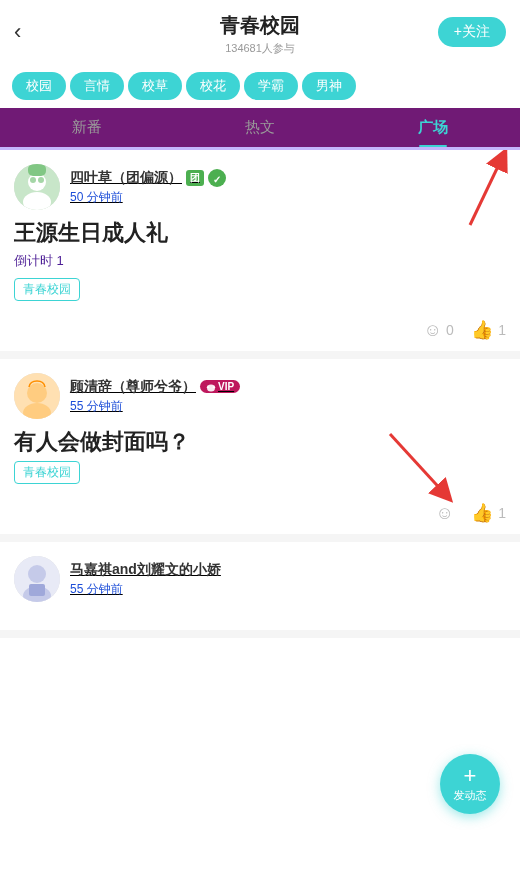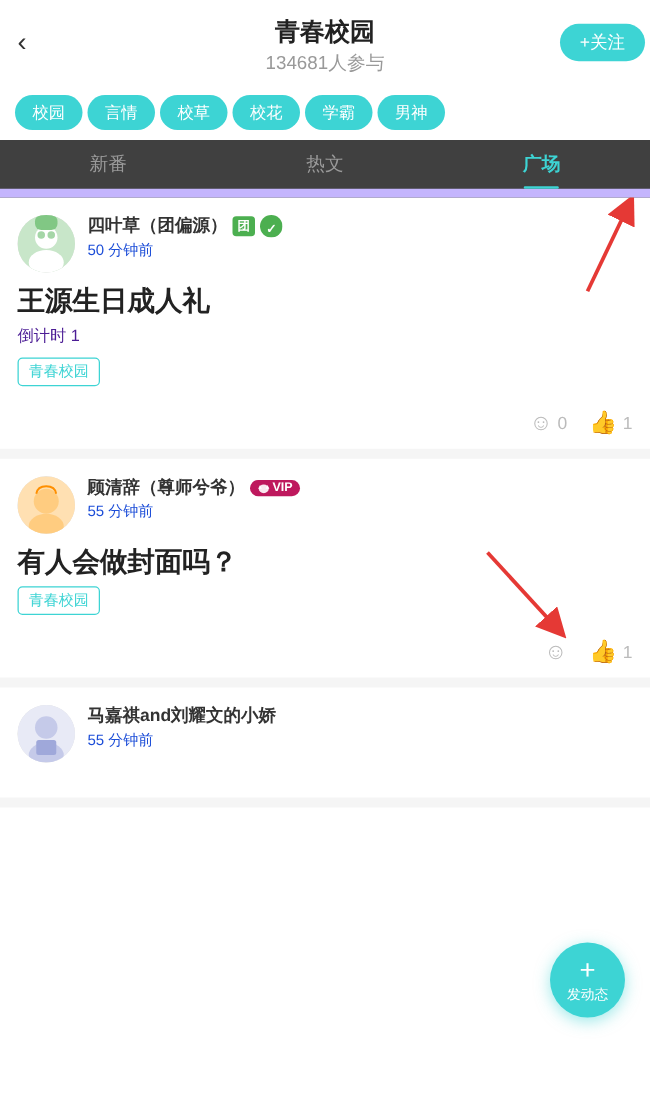--- a/index.html
+++ b/index.html
@@ -26,27 +26,27 @@
       font-size: 22px;
       color: #333;
       cursor: pointer;
     }
     .header-title {
       font-size: 20px;
       font-weight: bold;
       color: #222;
     }
     .header-sub {
-      font-size: 15px;
+      font-size: 11px;
       color: #999;
       margin-top: 2px;
     }
     .header-follow {
       position: absolute;
-      right: 4px;
+      right: 14px;
       top: 50%;
       transform: translateY(-50%);
       background: #3dd4d4;
       color: #fff;
       border: none;
       border-radius: 20px;
       padding: 6px 16px;
       font-size: 14px;
       cursor: pointer;
     }
@@ -66,22 +66,22 @@
       border-radius: 14px;
       padding: 5px 14px;
       font-size: 13px;
       white-space: nowrap;
       cursor: pointer;
     }
 
     
     .tabs {
       display: flex;
-      border-bottom: 7px solid #c4b5fd;
-      background: #404040;
+      border-bottom: 3px solid #c4b5fd;
+      background: #701a75;
     }
     .tab {
       flex: 1;
       text-align: center;
       padding: 10px 0;
       font-size: 15px;
       color: #999;
       cursor: pointer;
       position: relative;
     }
@@ -101,22 +101,24 @@
       border-radius: 2px;
     }
 
     
     .post {
       padding: 14px 14px 0;
       border-bottom: 8px solid #f5f5f5;
     }
     .post-header {
       display: flex;
+      align-items: center;
       gap: 10px;
       margin-bottom: 8px;
+      text-decoration: underline;
     }
     .avatar {
       width: 46px;
       height: 46px;
       border-radius: 50%;
       overflow: hidden;
       flex-shrink: 0;
       background: #ddd;
     }
     .avatar svg, .avatar-img {

